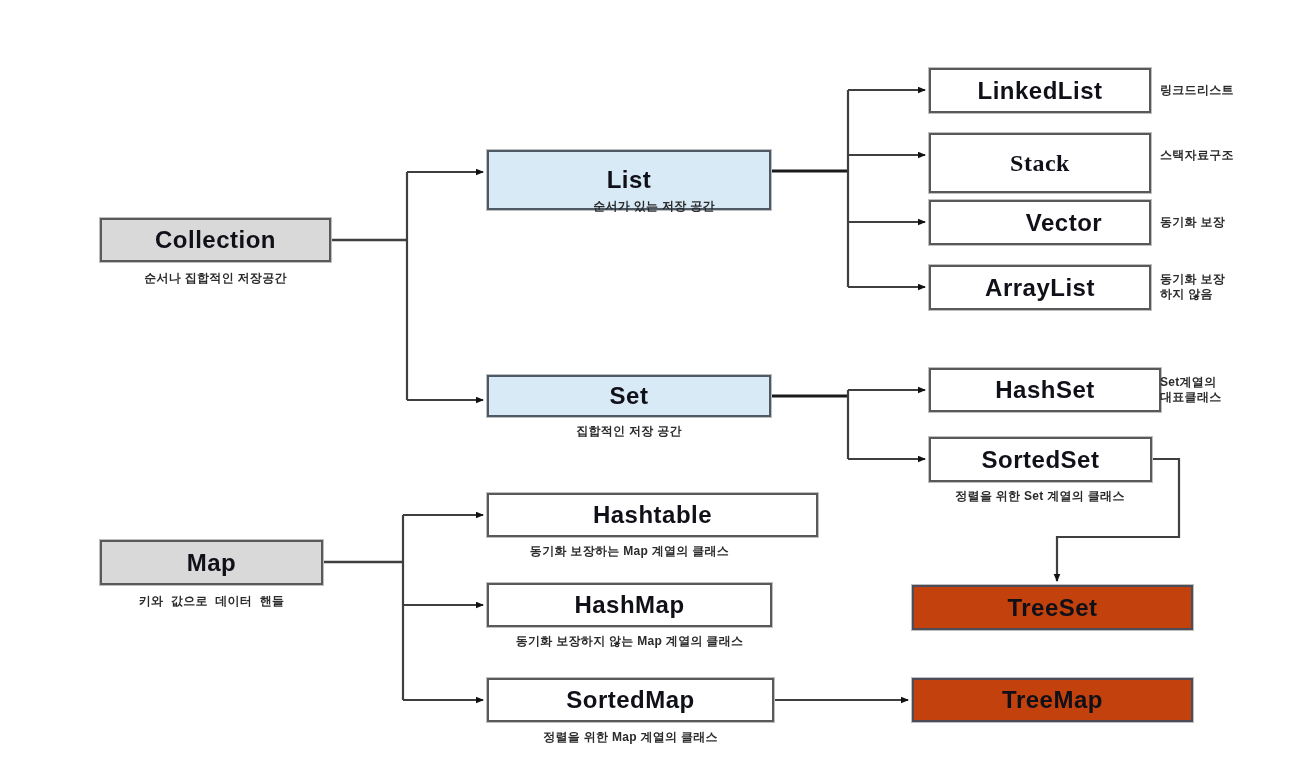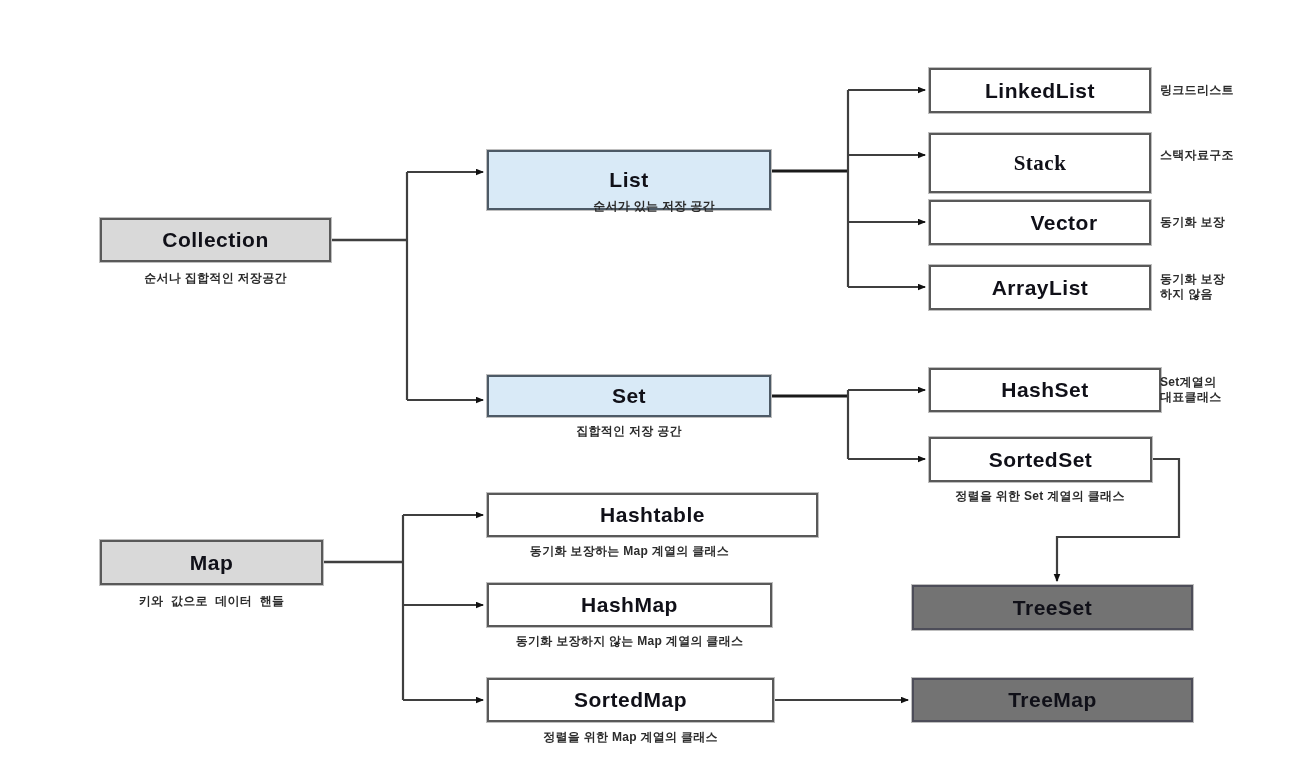--- a/index.html
+++ b/index.html
@@ -14,28 +14,28 @@
   svg.wires { position: absolute; left: 0; top: 0; width: 1306px; height: 764px; }
   .node {
     position: absolute;
     border: 2px solid #595959;
     background: #ffffff;
     display: flex; align-items: center; justify-content: center;
     box-shadow: 0 0 0 1px #bfbfbf;
   }
   .node .lbl {
     font-weight: bold;
-    font-size: 21px;
+    font-size: 24px;
     color: #101018;
     letter-spacing: 0.5px;
     white-space: nowrap;
   }
   .node.root { background: #d9d9d9; }
   .node.iface { background: #d9eaf7; border-color: #4d5a66; }
-  .node.tree { background: #737373; border-color: #4d4d59; }
+  .node.tree { background: #c2410c; border-color: #4d4d59; }
   .caption {
     position: absolute;
     font-size: 12px;
     font-weight: bold;
     color: #2b2b2b;
     text-align: center;
     white-space: nowrap;
     letter-spacing: 0.3px;
   }
   .note {

